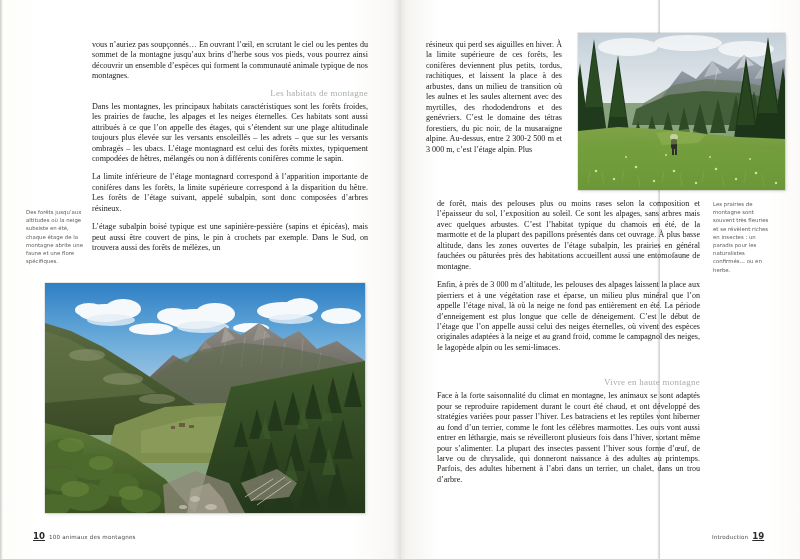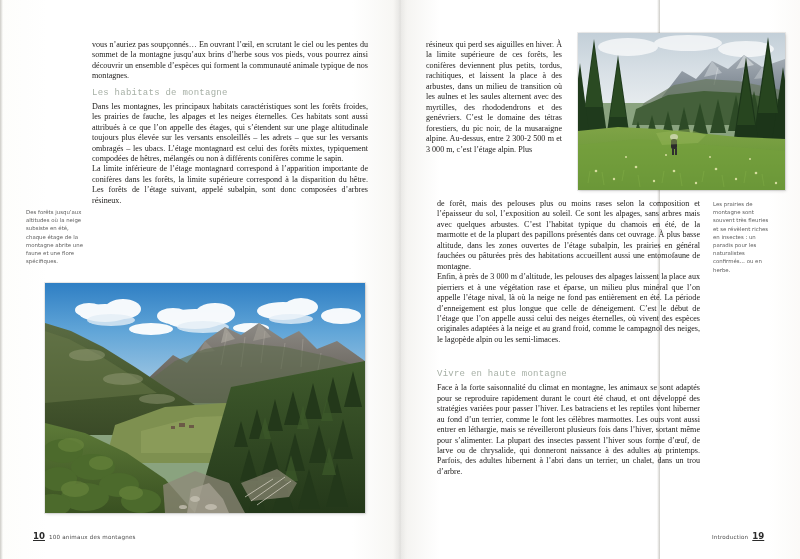--- a/index.html
+++ b/index.html
@@ -38,34 +38,34 @@
     position:absolute;
     font-family:"Liberation Serif", serif;
     font-size:8.1px;
     line-height:10.45px;
     color:#1c1a18;
     text-align:justify;
     text-justify:inter-word;
     hyphens:manual;
   }
   .col p { margin:0; text-indent:0; }
-  .col p + p { margin-top:0px; }
+  .col p + p { margin-top:8px; }
 
   #left-col  { left:92px; top:40px; width:276px; }
   #right-col-top { left:426px; top:40px; width:136px; }
   #right-col-wide{ left:437px; top:199px; width:263px; }
 
   h2.section {
-    font-family:Liberation Mono, monospace;
+    font-family:Liberation Serif, serif;
     font-size:9px;
     font-weight:400;
     color:#a7b0a6;
     letter-spacing:0.25px;
     margin:6px 0 3.5px 0;
-    text-align:left;
+    text-align:right;
   }
   h2.section.tight { margin-top:24px; }
 
   
   .caption {
     position:absolute;
     font-family:"DejaVu Sans", sans-serif;
     font-size:5.4px;
     line-height:8.2px;
     color:#5d5d5d;
@@ -115,20 +115,21 @@
   <div class="page-left"></div>
   <div class="page-right"></div>
   <div class="edge-l"></div>
   <div class="edge-r"></div>
 
   <div class="col" id="left-col">
     <p>vous n’auriez pas soupçonnés… En ouvrant l’œil, en scrutant le ciel ou les pentes du sommet de la montagne jusqu’aux brins d’herbe sous vos pieds, vous pourrez ainsi découvrir un ensemble d’espèces qui forment la communauté animale typique de nos montagnes.</p>
     <h2 class="section">Les habitats de montagne</h2>
     <p>Dans les montagnes, les principaux habitats caractéristiques sont les forêts froides, les prairies de fauche, les alpages et les neiges éternelles. Ces habitats sont aussi attribués à ce que l’on appelle des étages, qui s’étendent sur une plage altitudinale toujours plus élevée sur les ver­sants ensoleillés – les adrets – que sur les versants ombragés – les ubacs. L’étage montagnard est celui des forêts mixtes, typiquement compo­dées de hêtres, mélangés ou non à différents conifères comme le sapin.</p>
     <p>La limite inférieure de l’étage montagnard correspond à l’apparition importante de conifères dans les forêts, la limite supérieure correspond à la disparition du hêtre. Les forêts de l’étage suivant, appelé subalpin, sont donc composées d’arbres résineux.</p>
+    <p>L’étage subalpin boisé typique est une sapinière-pessière (sapins et épicéas), mais peut aussi être couvert de pins, le pin à crochets par exemple. Dans le Sud, on trouvera aussi des forêts de mélèzes, un</p>
   </div>
 
   <div class="caption" id="caption-left">Des forêts jusqu’aux altitudes où la neige subsiste en été, chaque étage de la montagne abrite une faune et une flore spécifiques.</div>
 
   <div class="photo" id="photo-valley">
     <svg viewBox="0 0 320 230" preserveAspectRatio="none">
       <defs>
         <linearGradient id="skyV" x1="0" y1="0" x2="0" y2="1">
           <stop offset="0%" stop-color="#2f7fc4"></stop>
           <stop offset="45%" stop-color="#62a6d8"></stop>

